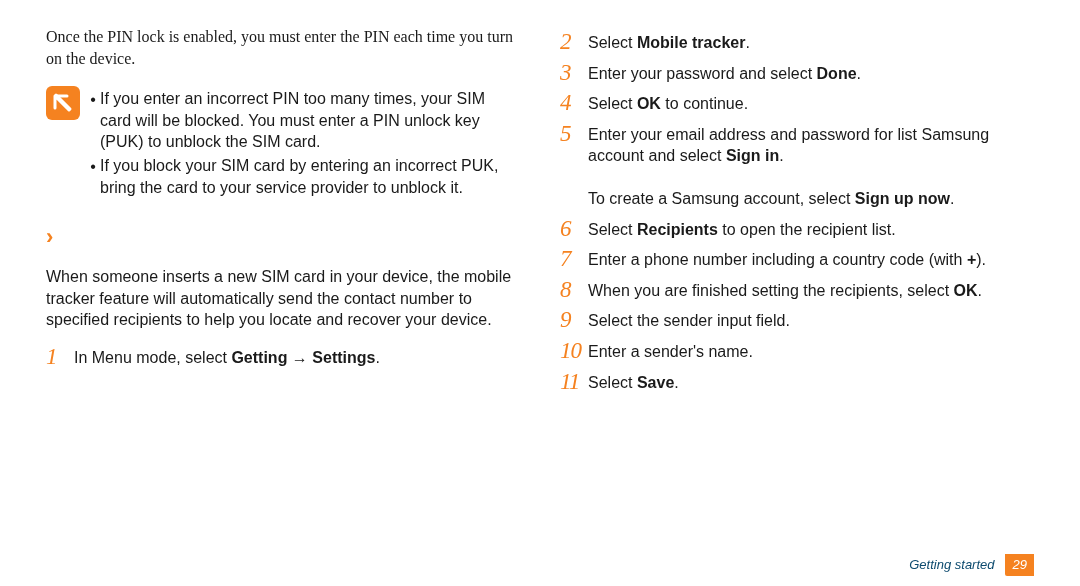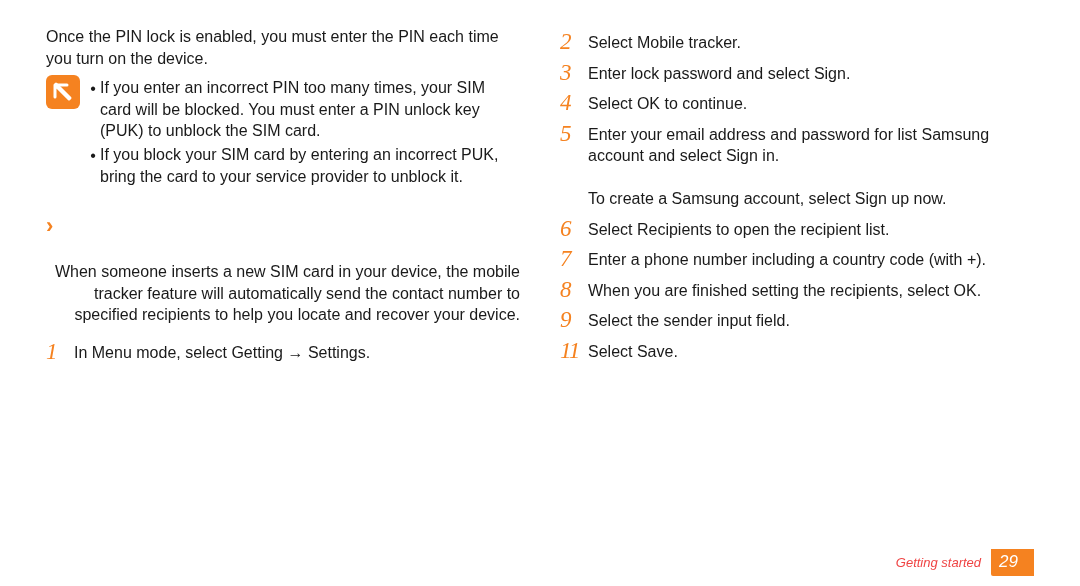--- a/index.html
+++ b/index.html
@@ -20,21 +20,21 @@
     padding: 26px 46px 8px 46px;
     gap: 40px;
     height: 522px;
     box-sizing: border-box;
   }
   .col {
     flex: 1;
     display: flex;
     flex-direction: column;
   }
-  .intro { margin-bottom: 2px; }
+  .intro { margin-bottom: 13px; font-family: Liberation Serif, serif; }
   .note-row {
     display: flex;
     align-items: flex-start;
     margin: 4px 0;
   }
   .note-icon {
     flex: 0 0 34px;
     height: 34px;
     border-radius: 6px;
     background: #f58220;
@@ -65,21 +65,21 @@
     margin-top: 22px;
     margin-bottom: 4px;
   }
   .chevron {
     color: #f58220;
     font-size: 22px;
     margin-right: 8px;
     font-weight: 900;
     line-height: 1;
   }
-  .para { margin: 20px 0 10px 0; text-align: right; }
+  .para { margin: 14px 0 10px 0; }
   .step {
     display: flex;
     align-items: flex-start;
     margin: 3px 0;
   }
   .step-num {
     flex: 0 0 28px;
     color: #f58220;
     font-family: Georgia, "Times New Roman", serif;
     font-style: italic;
@@ -94,31 +94,31 @@
     position: absolute;
     right: 46px;
     bottom: 10px;
     display: flex;
     align-items: center;
     gap: 10px;
     font-size: 13px;
     font-style: italic;
   }
   .foot .sec {
-    color: #ef4444;
+    color: #0c4a6e;
   }
   .foot .pg {
     background: #f58220;
     color: #fff;
     font-style: italic;
-    padding: 2px 16px 2px 8px;
-    font-size: 17px;
+    padding: 2px 7px 2px 8px;
+    font-size: 13px;
     border-bottom-left-radius: 2px;
   }
-  b { font-weight: 400; }
+  b { font-weight: 700; }
 </style>
 </head>
 <body>
 
 <div class="page">
 
   <div class="col">
     <div class="intro">Once the PIN lock is enabled, you must enter the PIN each time you turn on the device.</div>
 
     <div class="note-row">
@@ -158,21 +158,21 @@
 
   <div class="col">
 
     <div class="step">
       <div class="step-num">2</div>
       <div class="step-body"><span>Select </span><b>Mobile tracker</b><span>.</span></div>
     </div>
 
     <div class="step">
       <div class="step-num">3</div>
-      <div class="step-body"><span>Enter lock password and select </span><b>Sign</b><span>.</span></div>
+      <div class="step-body"><span>Enter your password and select </span><b>Done</b><span>.</span></div>
     </div>
 
     <div class="step">
       <div class="step-num">4</div>
       <div class="step-body"><span>Select </span><b>OK</b><span> to continue.</span></div>
     </div>
 
     <div class="step">
       <div class="step-num">5</div>
       <div class="step-body">
@@ -194,20 +194,24 @@
     <div class="step">
       <div class="step-num">8</div>
       <div class="step-body"><span>When you are finished setting the recipients, select </span><b>OK</b><span>.</span></div>
     </div>
 
     <div class="step">
       <div class="step-num">9</div>
       <div class="step-body">Select the sender input field.</div>
     </div>
 
+    <div class="step">
+      <div class="step-num two-digit">10</div>
+      <div class="step-body">Enter a sender's name.</div>
+    </div>
 
     <div class="step">
       <div class="step-num two-digit">11</div>
       <div class="step-body"><span>Select </span><b>Save</b><span>.</span></div>
     </div>
 
 
   </div>
 </div>
 

